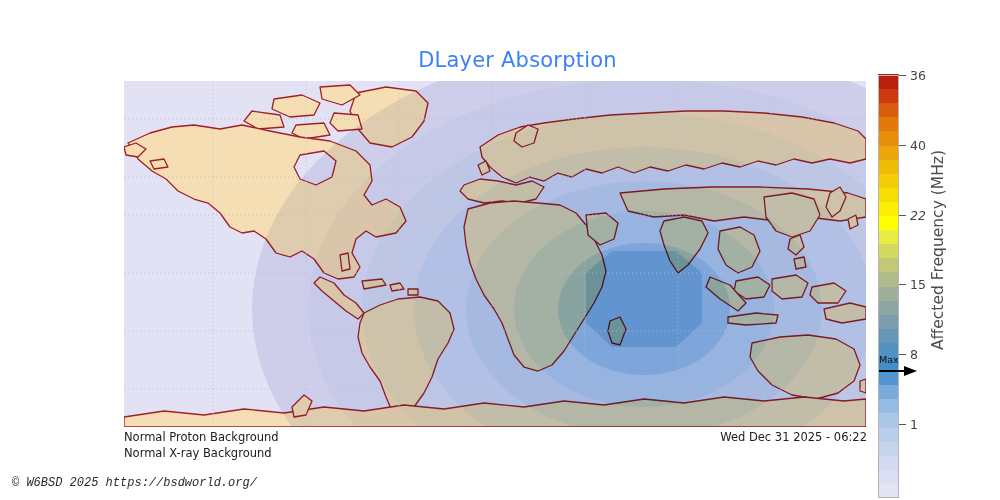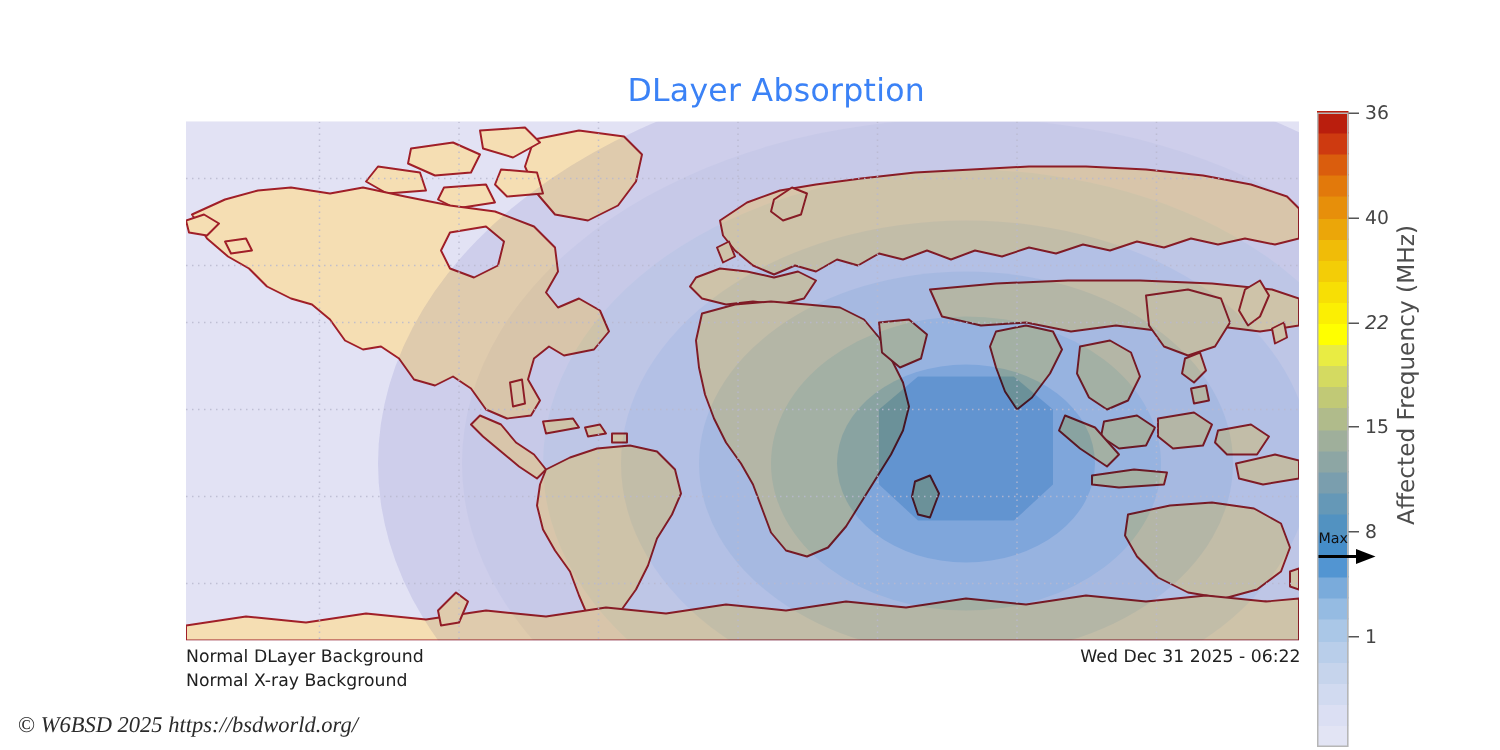--- a/index.html
+++ b/index.html
@@ -64,22 +64,22 @@
 
   
   .ann-left{
     position:absolute;left:124px;top:429px;font-size:11.5px;color:#202020;
     line-height:16px;
   }
   .ann-right{
     position:absolute;right:133px;top:430px;font-size:11.5px;color:#202020;margin-left:32px;
   }
   .footer{
-    position:absolute;left:12px;top:476px;font-size:15px;color:#2b2b2b;
-    font-style:italic;font-family:Liberation Serif, serif;
+    position:absolute;left:12px;top:476px;font-size:12px;color:#2b2b2b;
+    font-style:italic;font-family:Liberation Mono, monospace;
   }
   .footer .cmark{font-style:normal;}
 </style>
 </head>
 <body>
 
 <div id="root">
 
   <div class="title">DLayer Absorption</div>
 
@@ -300,21 +300,21 @@
       <line x1="1" y1="6" x2="27" y2="6" stroke="#000" stroke-width="2"></line>
       <polygon points="26,1 39,6 26,11" fill="#000"></polygon>
     </svg>
   </div>
 
   <div class="cbar-axis-label">
     <span>Affected Frequency (MHz)</span>
   </div>
 
   <div class="ann-left">
-    <div>Normal DLayer Background</div>
+    <div>Normal Proton Background</div>
     <div>Normal X-ray Background</div>
   </div>
 
   <div class="ann-right">Wed Dec 31 2025 - 06:22</div>
 
   <div class="footer">
     <span class="cmark">©</span>
     <span>W6BSD 2025 https://bsdworld.org/</span>
   </div>
 

